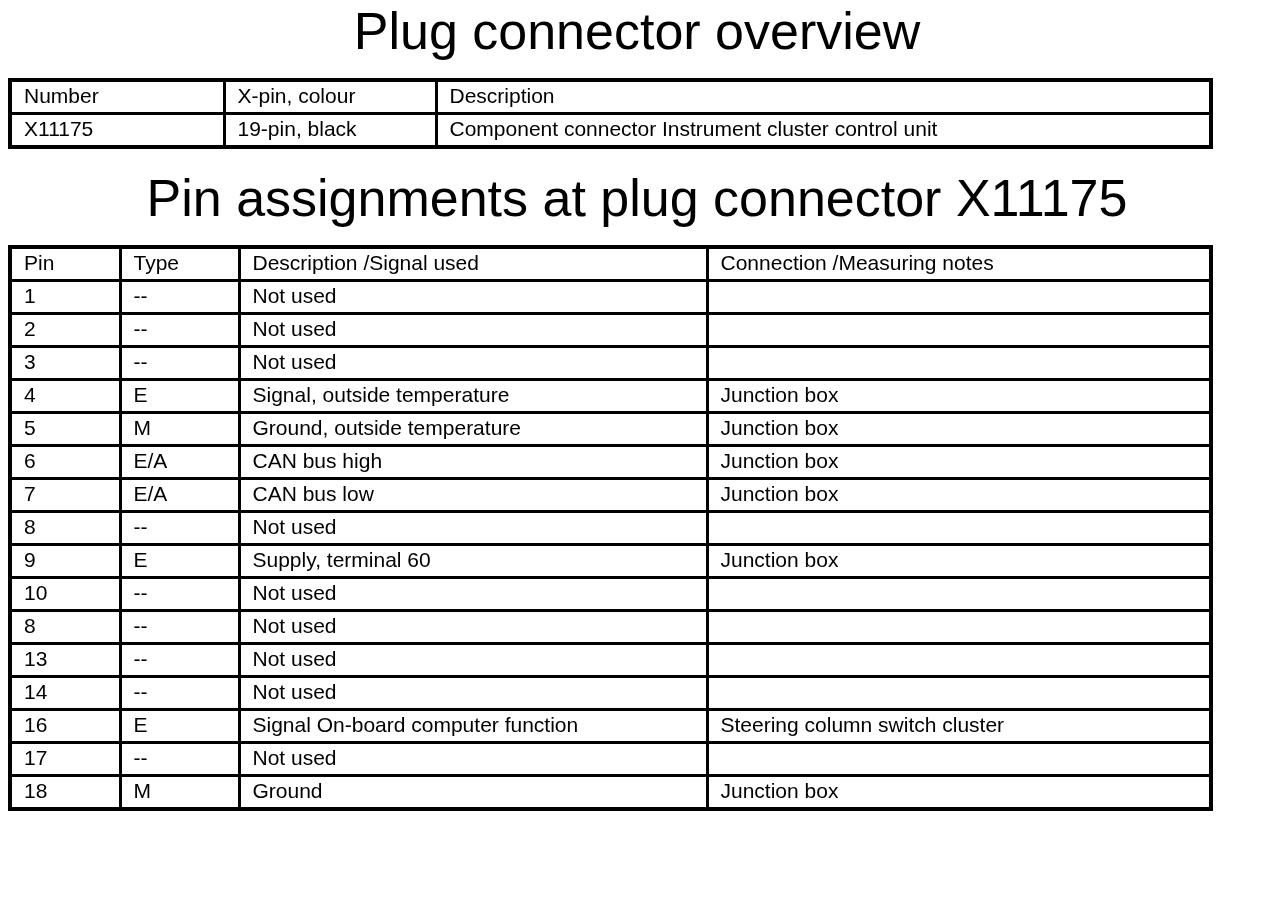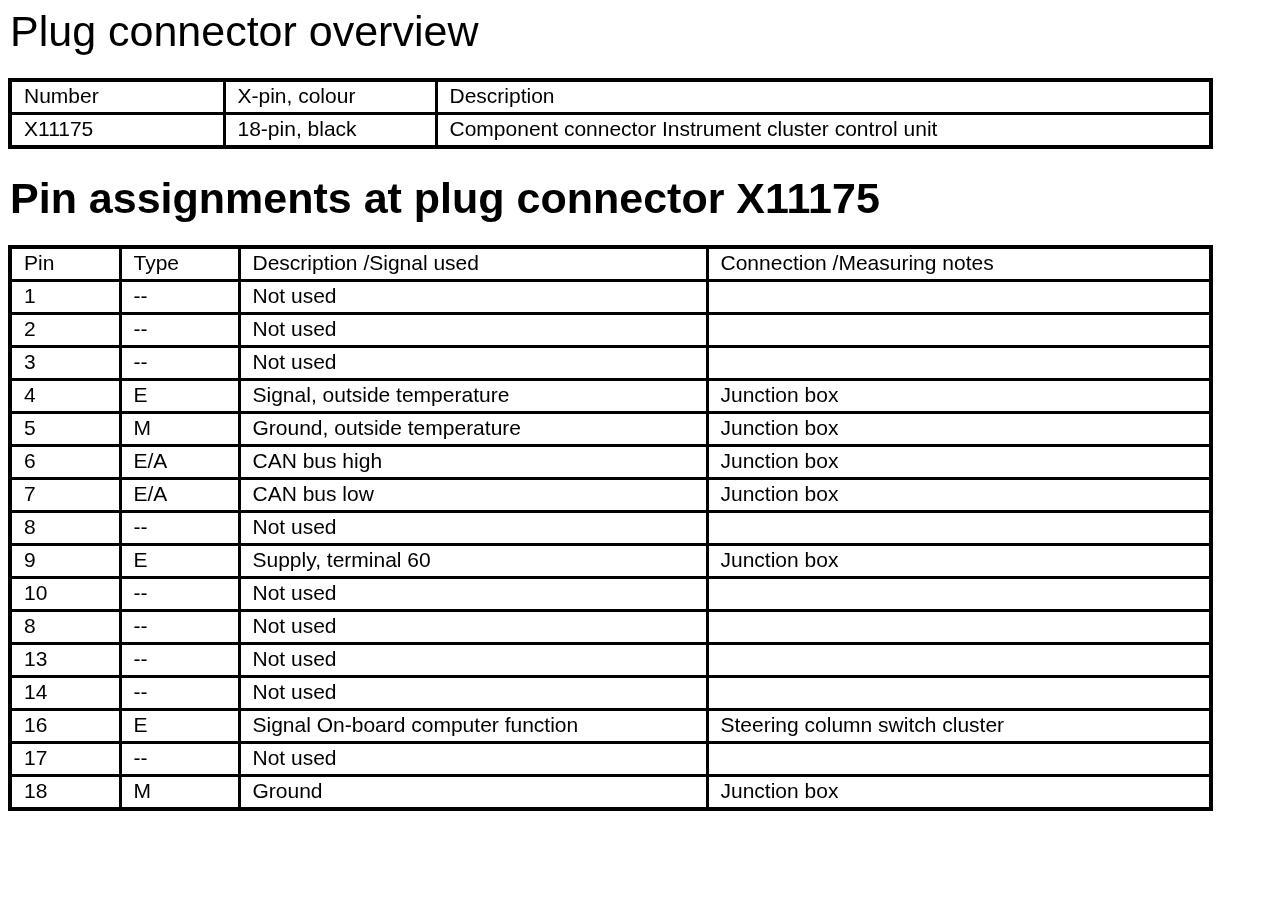--- a/index.html
+++ b/index.html
@@ -10,29 +10,30 @@
     height: 906px;
     overflow: hidden;
   }
   .page {
     font-family: "Liberation Sans", "DejaVu Sans", sans-serif;
     color: #000000;
     padding: 6px 0 0 8px;
     width: 1256px;
   }
   h1.doc-title {
-    font-size: 43px;
+    font-size: 52px;
     font-weight: 400;
     line-height: 50px;
     margin: 0 0 0 2px;
     letter-spacing: 0px;
     white-space: nowrap;
+    text-align: center;
   }
   h1.doc-title.first { margin-top: 0; }
-  h1.doc-title.second { margin-top: 24px; font-weight: bold; }
+  h1.doc-title.second { margin-top: 24px; }
   table.grid {
     border-collapse: collapse;
     table-layout: fixed;
     width: 1205px;
     border: 4px solid #000000;
   }
   table.grid.overview { margin-top: 22px; }
   table.grid.pins { margin-top: 22px; }
   table.grid td, table.grid th {
     border: 3px solid #000000;
@@ -70,21 +71,21 @@
         <col class="c-desc">
     </colgroup>
     <tbody>
       <tr>
         <td>Number</td>
         <td>X-pin, colour</td>
         <td>Description</td>
       </tr>
       <tr>
         <td>X11175</td>
-        <td>18-pin, black</td>
+        <td>19-pin, black</td>
         <td>Component connector Instrument cluster control unit</td>
       </tr>
     </tbody>
   </table>
 
   <h1 class="doc-title second">Pin assignments at plug connector X11175</h1>
 
   <table class="grid pins">
     <colgroup>
       <col class="c-pin">

